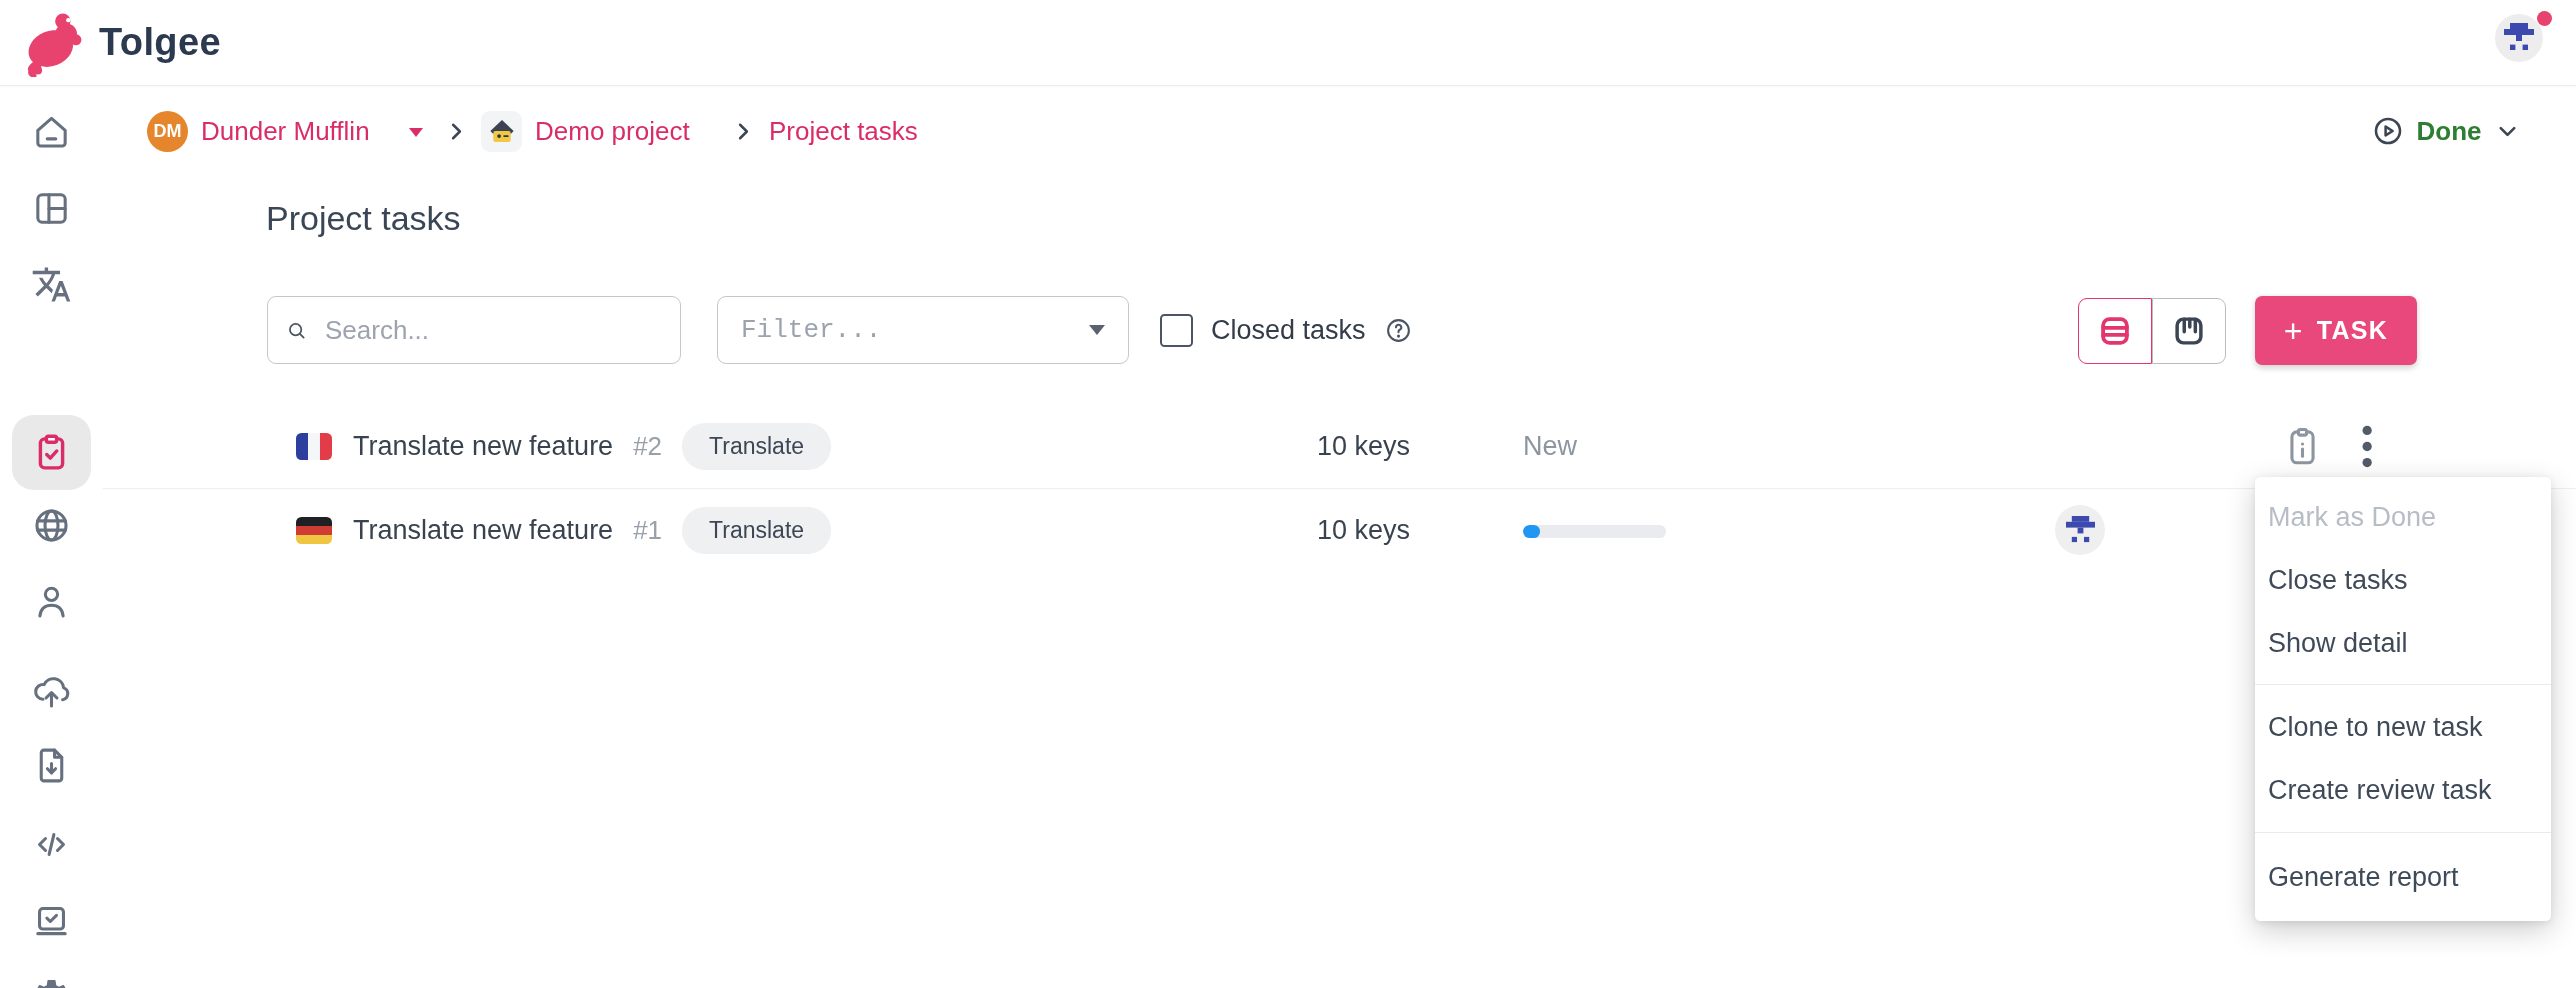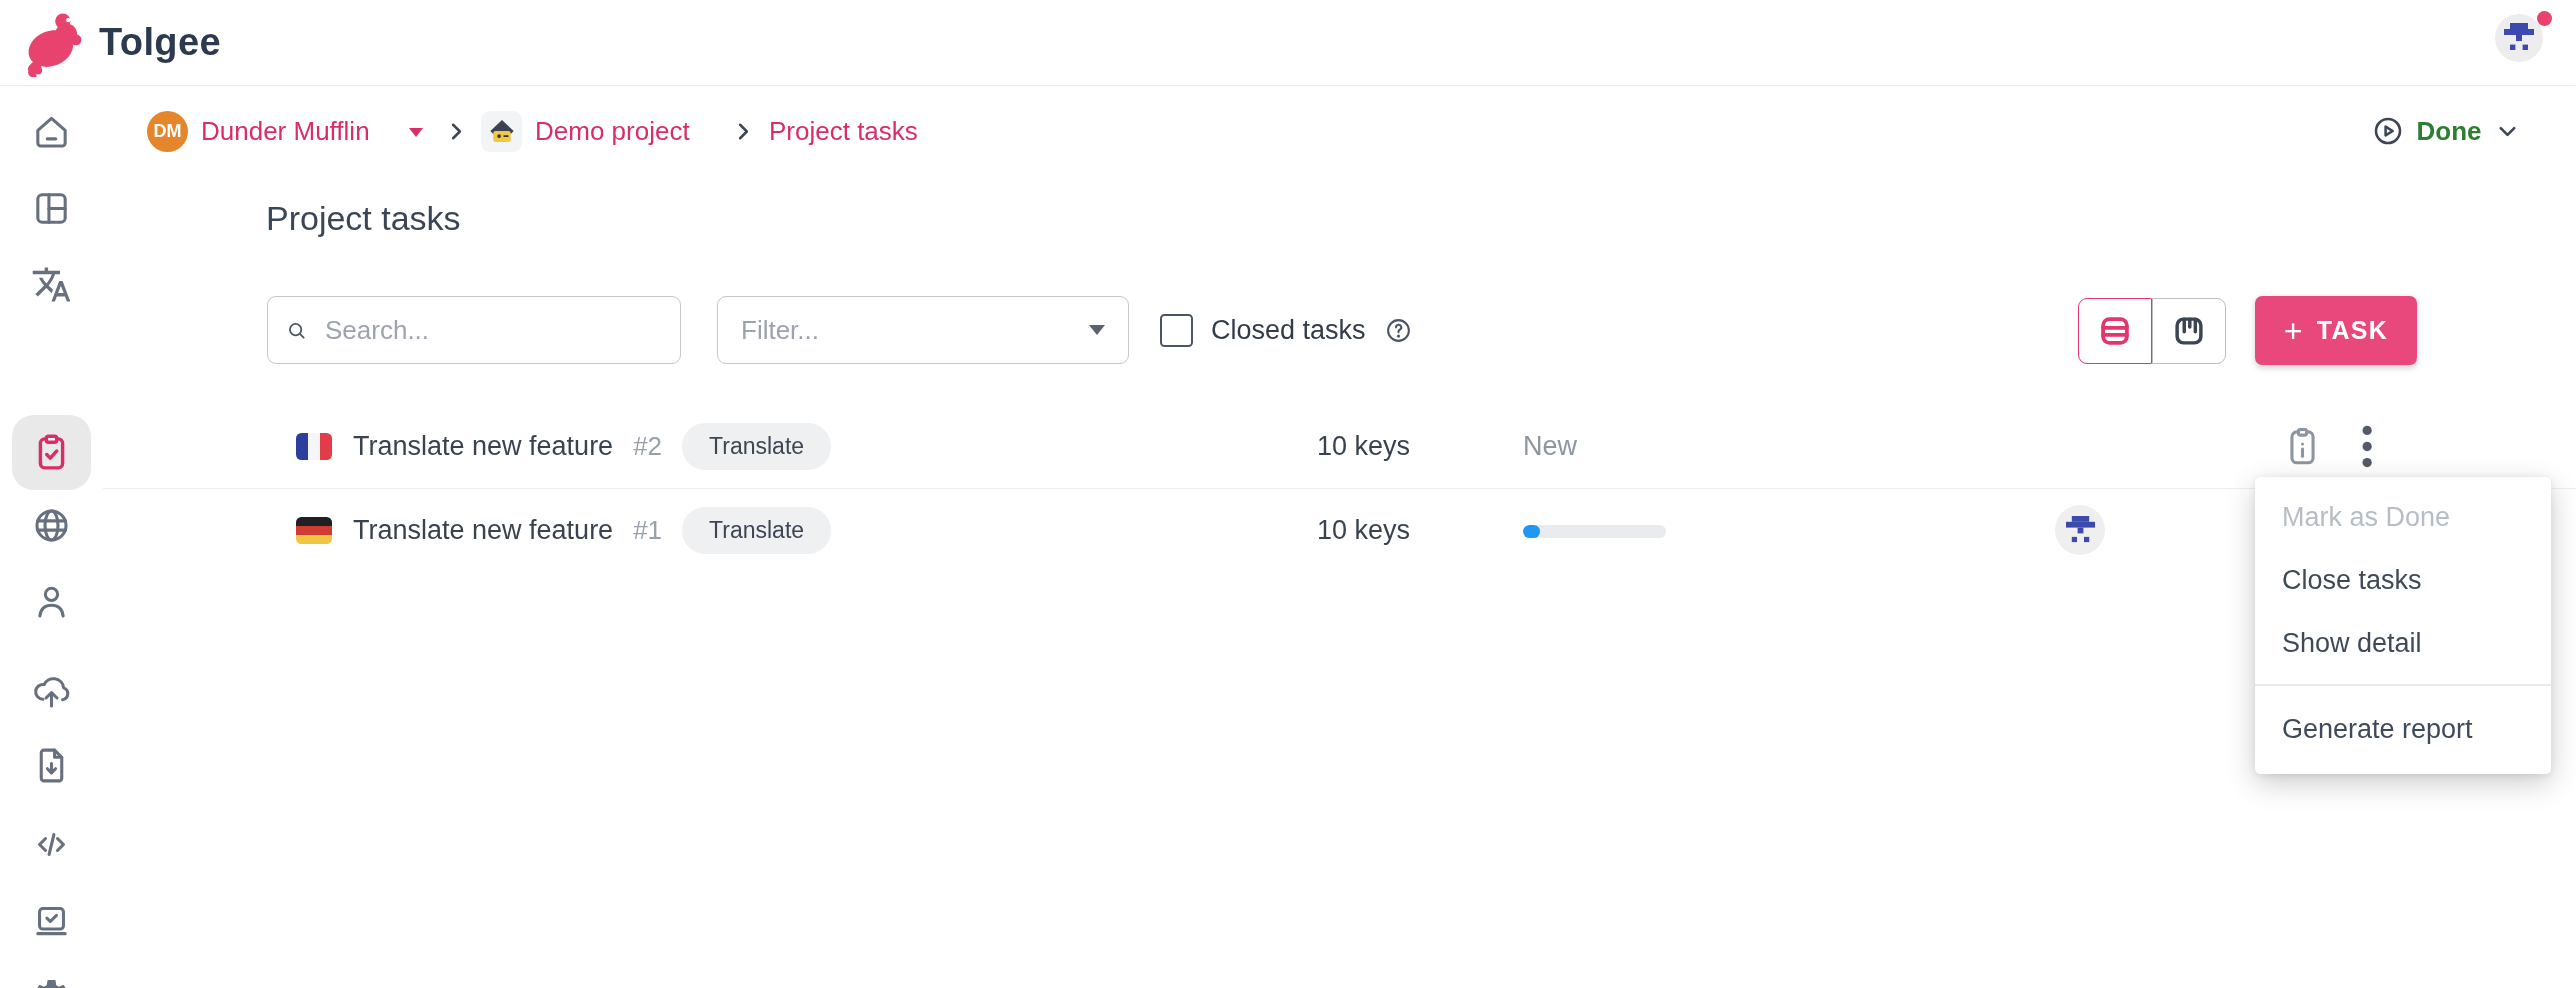--- a/index.html
+++ b/index.html
@@ -40,21 +40,21 @@
   
   .page-title{position:absolute;left:266px;top:199px;font-size:34px;font-weight:400;color:#3a4656;z-index:5;}
 
   
   .search-box{position:absolute;left:267px;top:296px;width:414px;height:68px;border:1.8px solid #c4c7cc;border-radius:9px;
     display:flex;align-items:center;box-sizing:border-box;padding:16px 18px;gap:16px;background:#fff;z-index:5;}
   .search-box input{border:none;outline:none;flex:1;font-size:26px;font-family:"Liberation Sans",sans-serif;color:#39434F;background:transparent;}
   .search-box input::placeholder{color:#9ca3af;}
   .filter-box{position:absolute;left:717px;top:296px;width:412px;height:68px;border:1.8px solid #c4c7cc;border-radius:9px;
     display:flex;align-items:center;box-sizing:border-box;padding:0 23px;background:#fff;cursor:pointer;z-index:5;}
-  .filter-placeholder{flex:1;font-size:26px;color:#9ca3af;}
+  .filter-placeholder{flex:1;font-size:26px;color:#9ca3af;font-family:Liberation Mono, monospace;}
   .select-caret{width:0;height:0;border-left:8px solid transparent;border-right:8px solid transparent;border-top:10px solid #5a6270;}
   .closed-wrap{position:absolute;left:1160px;top:296px;height:68px;display:flex;align-items:center;gap:18px;z-index:5;}
   .checkbox{width:29px;height:29px;border:2.7px solid #4b5563;border-radius:4.5px;background:#fff;cursor:pointer;}
   .closed-label{font-size:27px;color:#333c49;}
 
   .view-toggle{position:absolute;left:2078px;top:298px;width:149px;height:66px;display:flex;z-index:5;
     border-radius:9px;}
   .toggle-btn{width:74px;height:66px;box-sizing:border-box;display:flex;align-items:center;justify-content:center;cursor:pointer;background:#fff;}
   .toggle-btn.left{border:1.8px solid #e2366d;border-radius:9px 0 0 9px;}
   .toggle-btn.right{border:1.8px solid #b9bdc3;border-left:0.9px solid #b9bdc3;border-radius:0 9px 9px 0;}
@@ -92,21 +92,21 @@
   .row-action{position:absolute;top:0;height:83px;width:54px;display:flex;align-items:center;justify-content:center;cursor:pointer;}
   .act-detail{left:2275px;}
   .act-menu{left:2340px;}
 
   
   .ctx-menu{position:absolute;left:2255px;top:477px;width:296px;background:#fff;border-radius:5.4px;z-index:40;
     box-shadow:0 9px 30px rgba(0,0,0,.2),0 1.8px 7.2px rgba(0,0,0,.08);overflow:hidden;}
   .ctx-section{padding:9px 0;}
   .ctx-section.s2{padding:10.7px 0;}
   .ctx-section.s3{padding:12.5px 0;}
-  .ctx-item{height:63px;line-height:63px;padding:0 27px;font-size:27px;color:#3f4a59;cursor:pointer;white-space:nowrap;}
+  .ctx-item{height:63px;line-height:63px;padding:0 13px;font-size:27px;color:#3f4a59;cursor:pointer;white-space:nowrap;}
   .ctx-item.disabled{color:#b7bdc6;cursor:default;}
   .ctx-divider{height:0.9px;background:#e9eaec;}
 </style>
 </head>
 <body>
 
 <div class="screen">
 
   <div class="topbar">
     <svg class="logo" viewBox="0 0 64 64">
@@ -346,20 +346,24 @@
     </div>
   </div>
 
   <div class="ctx-menu">
     <div class="ctx-section">
       <div class="ctx-item disabled">Mark as Done</div>
       <div class="ctx-item">Close tasks</div>
       <div class="ctx-item">Show detail</div>
     </div>
     <div class="ctx-divider"></div>
+    <div class="ctx-section s2">
+      <div class="ctx-item">Clone to new task</div>
+      <div class="ctx-item">Create review task</div>
+    </div>
     <div class="ctx-divider"></div>
     <div class="ctx-section s3">
       <div class="ctx-item">Generate report</div>
     </div>
   </div>
 
 </div>
 
 
 </body></html>

